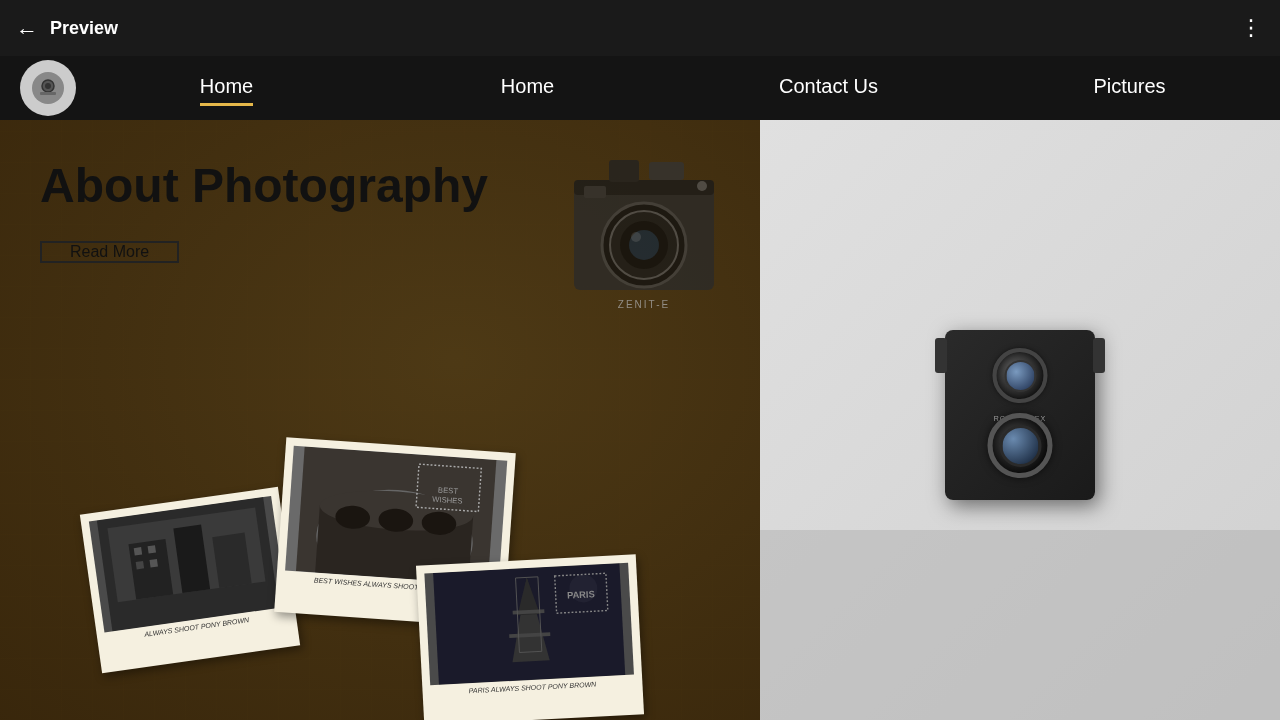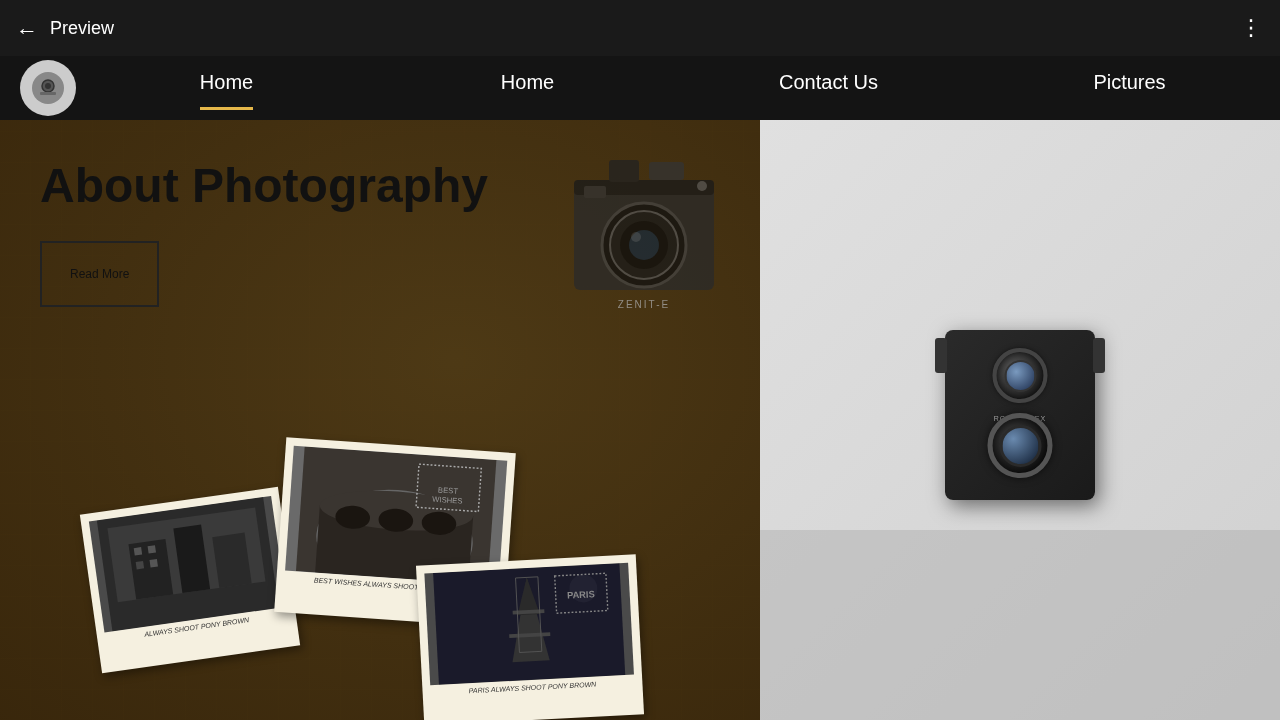--- a/index.html
+++ b/index.html
@@ -20,21 +20,21 @@
       display: flex;
       align-items: center;
       color: #fff;
       font-size: 22px;
       cursor: pointer;
       margin-right: 12px;
     }
     .preview-title {
       color: #fff;
       font-size: 18px;
-      font-weight: 400;
+      font-weight: 700;
     }
     .more-btn {
       position: absolute;
       right: 16px;
       color: #fff;
       font-size: 22px;
       cursor: pointer;
       letter-spacing: 2px;
     }
 
@@ -77,21 +77,21 @@
       flex: 1;
       height: 64px;
       cursor: pointer;
     }
     .nav-links li a {
       color: #fff;
       text-decoration: none;
       font-size: 20px;
       font-weight: 400;
       position: relative;
-      padding-bottom: 12px;
+      padding-bottom: 4px;
     }
     .nav-links li.active a {
       color: #fff;
     }
     .nav-links li.active a::after {
       content: '';
       display: block;
       height: 3px;
       background: #e6b84a;
       width: 100%;
@@ -139,25 +139,25 @@
     }
     .hero-desc {
       font-size: 18px;
       color: #111;
       max-width: 480px;
       line-height: 1.6;
       margin-bottom: 36px;
     }
     .read-more-btn {
       display: inline-block;
-      padding: 24px 28px;
+      padding: 0 28px;
       border: 2px solid #222;
       background: transparent;
       color: #111;
-      font-size: 12px;
+      font-size: 16px;
       cursor: pointer;
       font-weight: 500;
     }
 
     
     .polaroid-1 {
       position: absolute;
       bottom: 60px;
       left: 90px;
       width: 200px;

